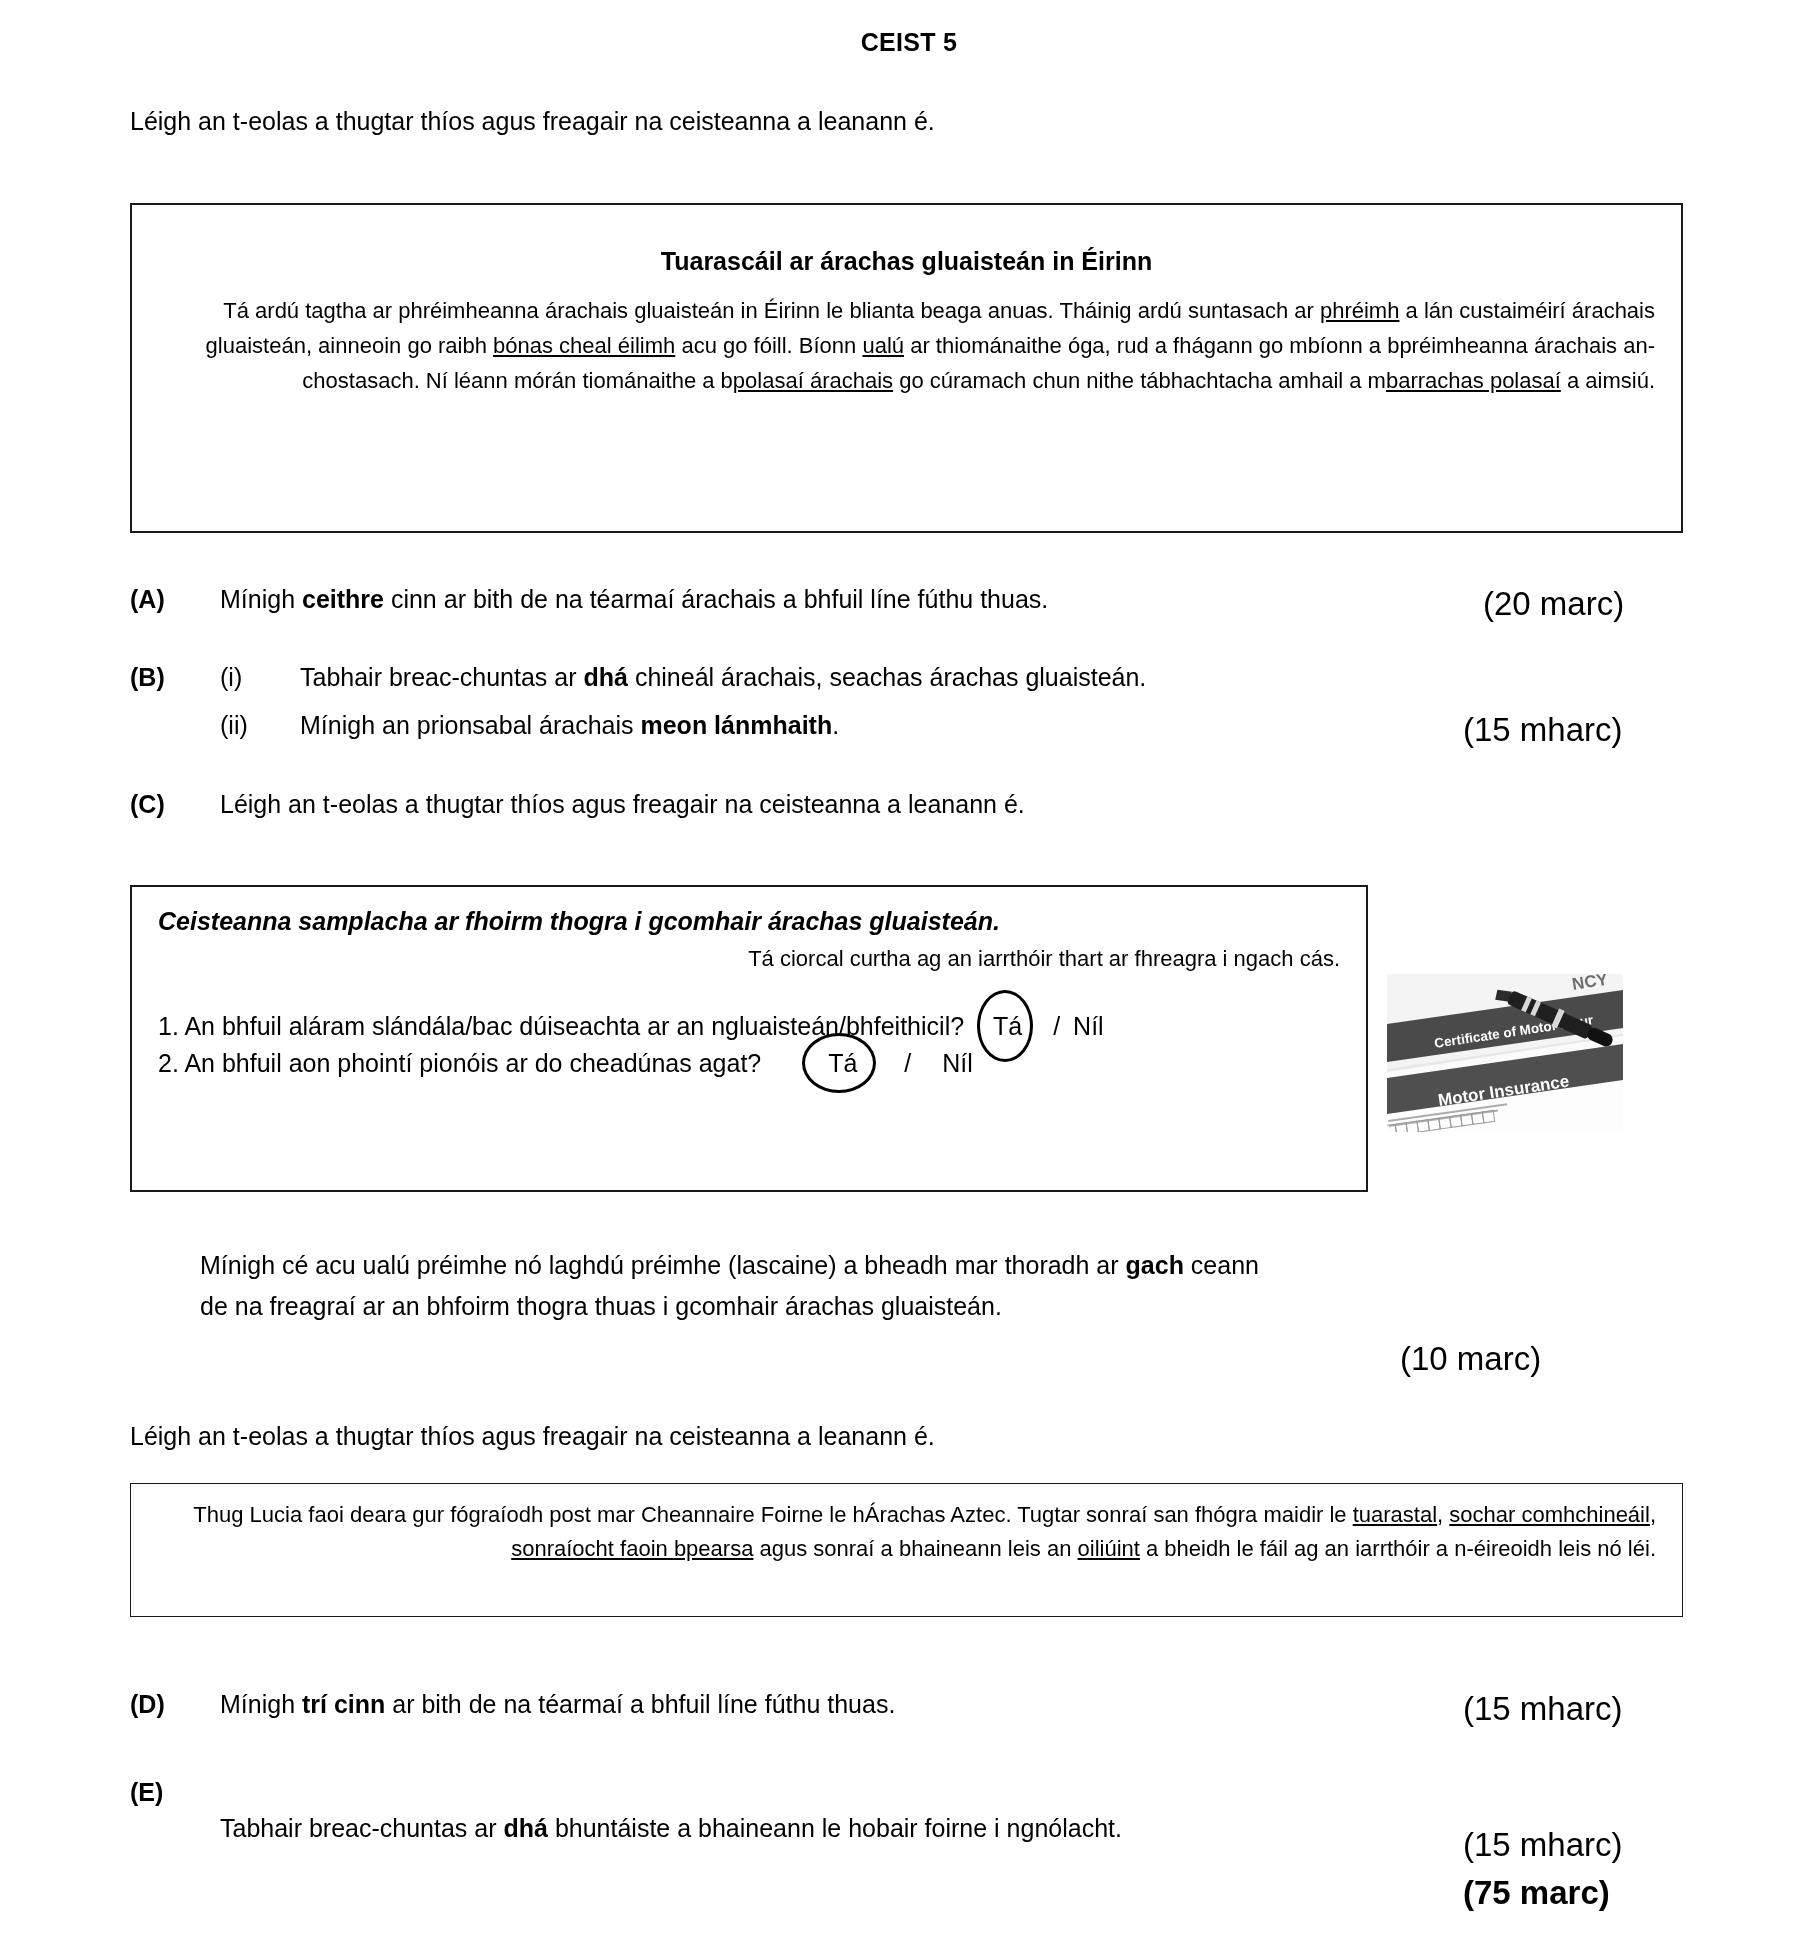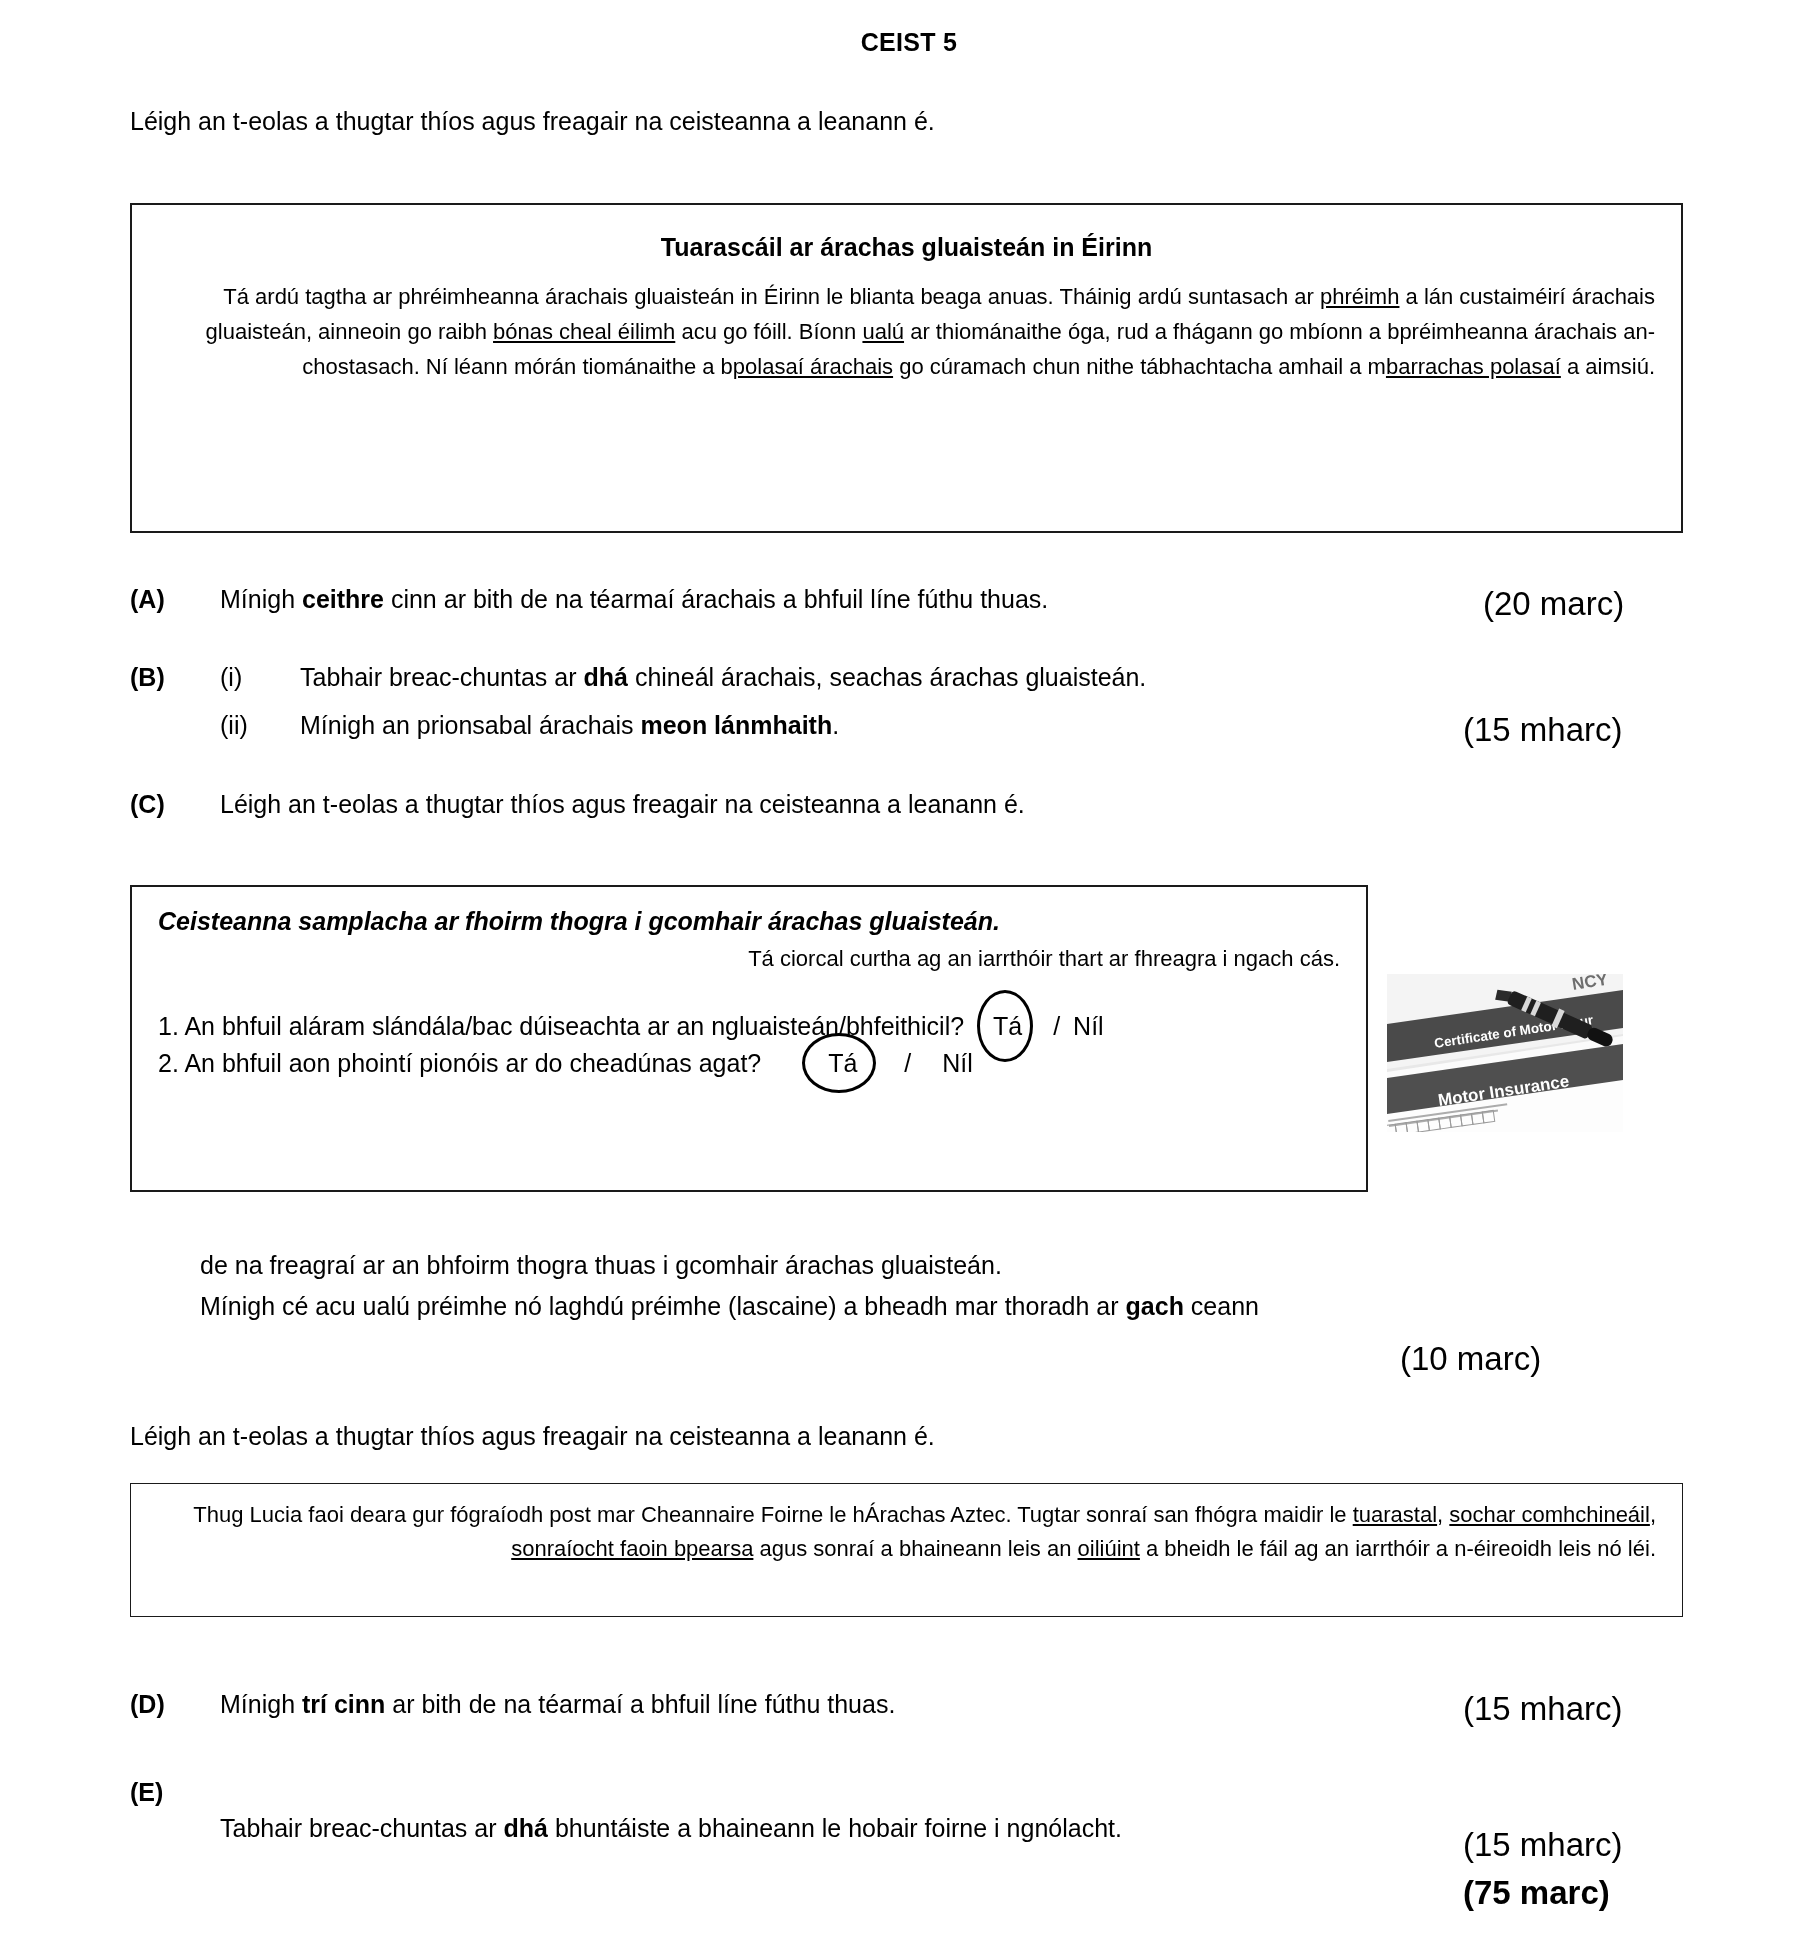--- a/index.html
+++ b/index.html
@@ -42,21 +42,21 @@
     background: #fff;
   }
   .box.thin { border-width: 1.5px; }
   .box-inner {
     padding: 16px 26px 20px 26px;
   }
   .box-heading {
     text-align: center;
     font-weight: bold;
     font-size: 25px;
-    margin: 12px 0 18px 0;
+    margin: 26px 0 18px 0;
   }
   .box-heading-italic {
     font-weight: bold;
     font-style: italic;
     font-size: 25px;
     margin: 6px 0 6px 0;
   }
   .para {
     font-size: 22px;
     line-height: 1.58;
@@ -247,24 +247,24 @@
             <rect x="144" y="28" width="5" height="15" fill="#d8d8d8"></rect>
             <rect x="168" y="26" width="6" height="19" fill="#d8d8d8"></rect>
             <rect x="204" y="29" width="26" height="13" rx="6" fill="#111"></rect>
           </g>
         </g>
       </svg>
     </div>
   </div>
 
   <div class="freeblock" style="left:200px; top:1245px; width:1420px;">
-    <div>de na freagraí ar an bhfoirm thogra thuas i gcomhair árachas gluaisteán.</div>
     <div>
       <span>Mínigh cé acu ualú préimhe nó laghdú préimhe (lascaine) a bheadh mar thoradh ar </span><span class="b">gach</span><span> ceann</span>
     </div>
+    <div>de na freagraí ar an bhfoirm thogra thuas i gcomhair árachas gluaisteán.</div>
   </div>
   <div class="marks" style="left:1400px; top:1340px; width:283px;">(10 marc)</div>
 
   <div style="position:absolute; left:130px; top:1422px; font-size:25px;">Léigh an t-eolas a thugtar thíos agus freagair na ceisteanna a leanann é.</div>
 
   <div class="box thin" style="left:130px; top:1483px; width:1553px; height:134px;">
     <div class="box-inner" style="padding:14px 26px;">
       <div class="para" style="line-height:1.56;">
         <span>Thug Lucia faoi deara gur fógraíodh post mar Cheannaire Foirne le hÁrachas Aztec. Tugtar sonraí</span>
         <span>san fhógra maidir le </span><span class="u">tuarastal</span><span>, </span><span class="u">sochar comhchineáil</span><span>, </span><span class="u">sonraíocht faoin bpearsa</span><span> agus sonraí</span>

